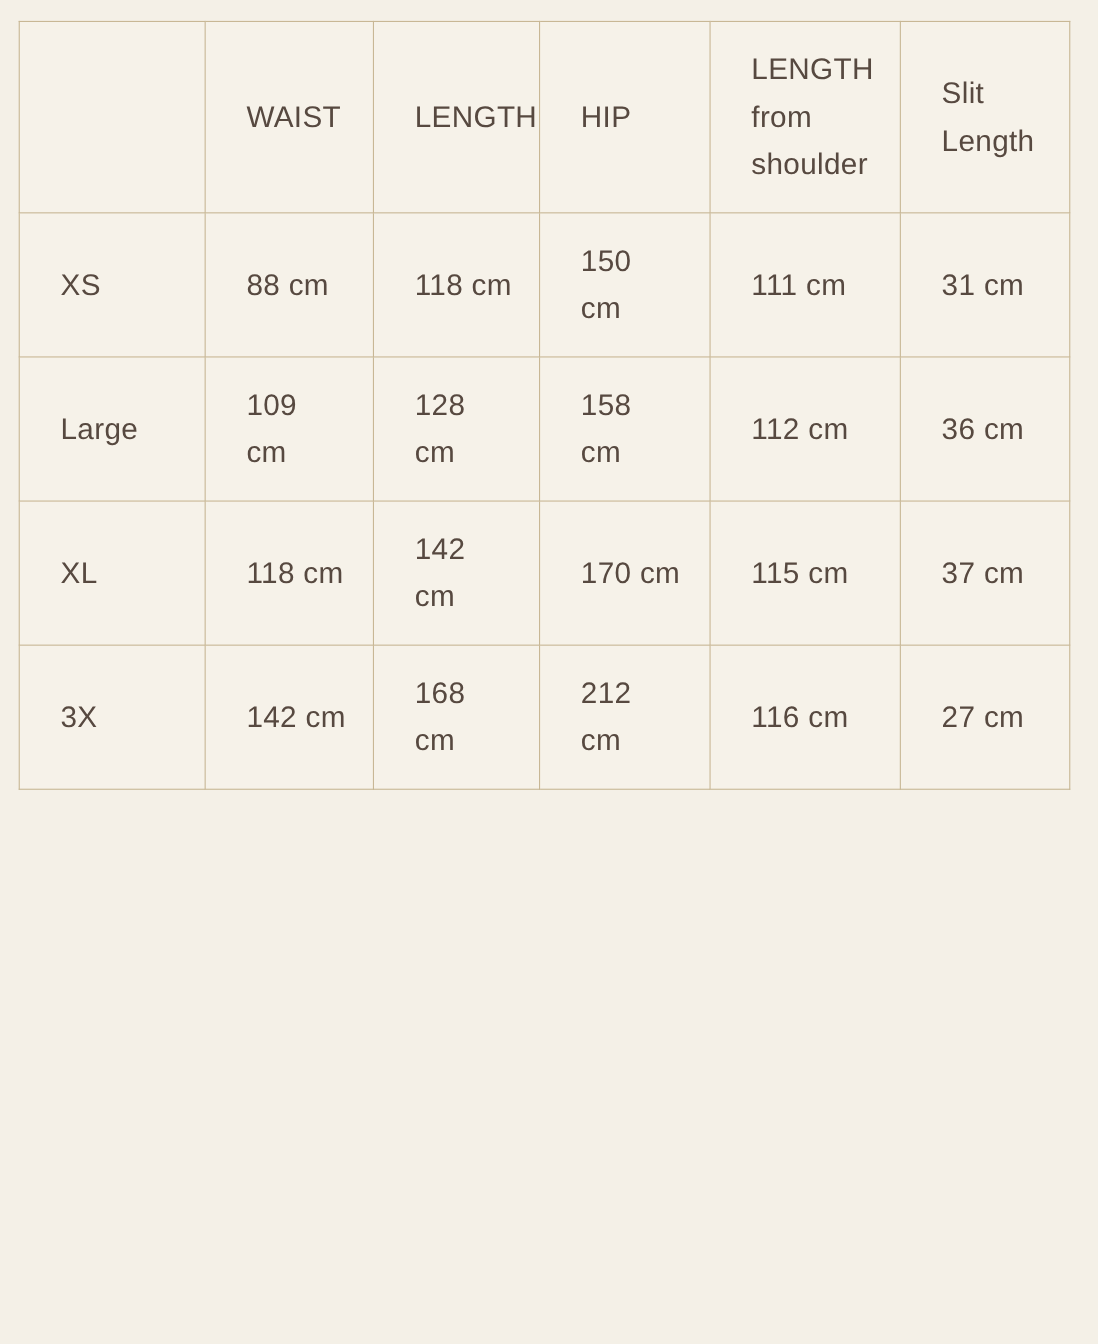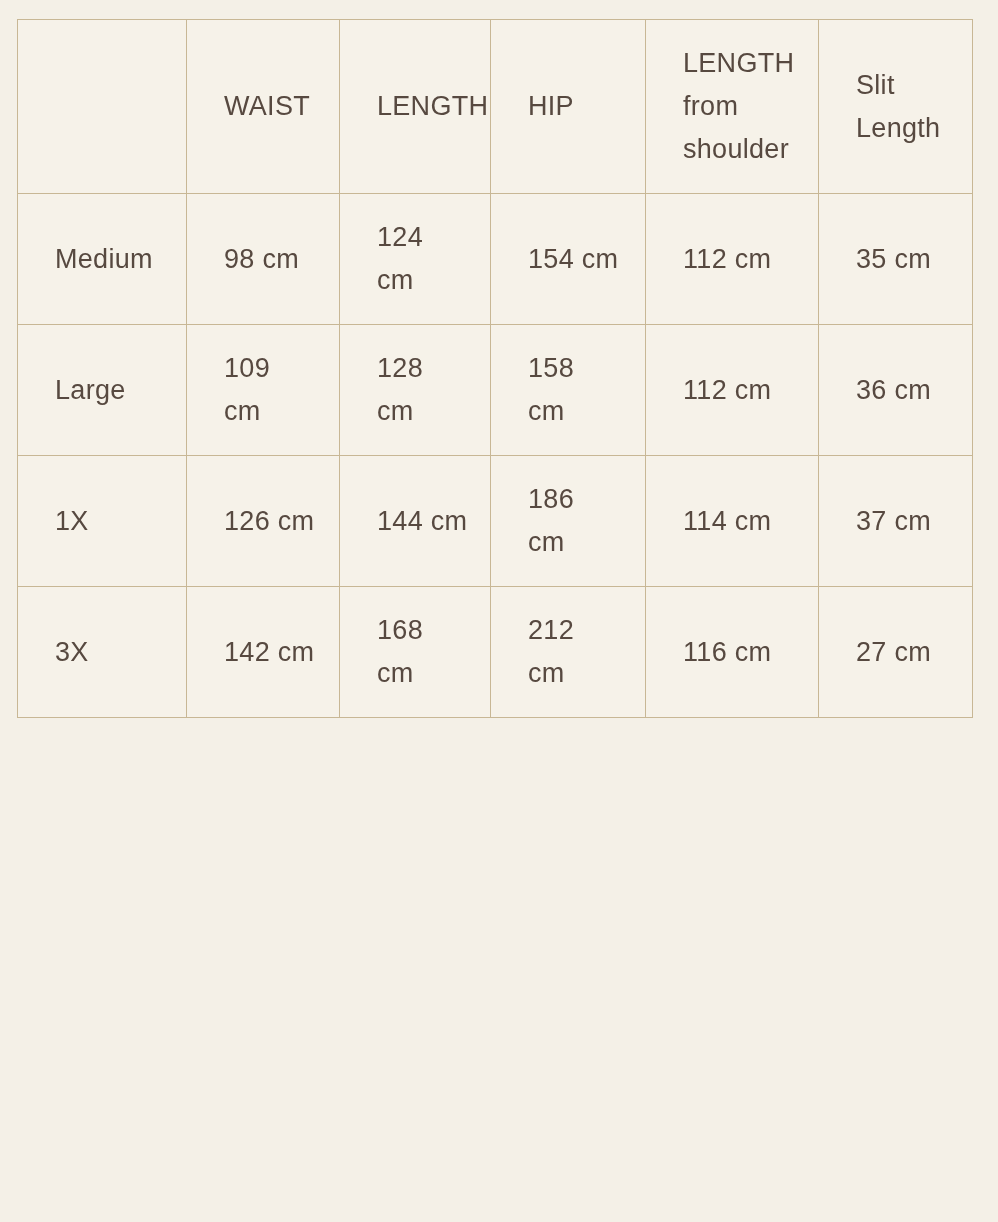--- a/index.html
+++ b/index.html
@@ -66,46 +66,46 @@
         <th>HIP</th>
         <th>LENGTH
 from
 shoulder</th>
         <th>Slit
 Length</th>
       </tr>
     </thead>
     <tbody>
       <tr>
-        <td>Medium</td>
-        <td>98 cm</td>
-        <td>124
+        <td>XS</td>
+        <td>88 cm</td>
+        <td>118 cm</td>
+        <td>150
 cm</td>
-        <td>154 cm</td>
-        <td>112 cm</td>
-        <td>35 cm</td>
+        <td>111 cm</td>
+        <td>31 cm</td>
       </tr>
       <tr>
         <td>Large</td>
         <td>109
 cm</td>
         <td>128
 cm</td>
         <td>158
 cm</td>
         <td>112 cm</td>
         <td>36 cm</td>
       </tr>
       <tr>
-        <td>1X</td>
-        <td>126 cm</td>
-        <td>144 cm</td>
-        <td>186
+        <td>XL</td>
+        <td>118 cm</td>
+        <td>142
 cm</td>
-        <td>114 cm</td>
+        <td>170 cm</td>
+        <td>115 cm</td>
         <td>37 cm</td>
       </tr>
       <tr>
         <td>3X</td>
         <td>142 cm</td>
         <td>168
 cm</td>
         <td>212
 cm</td>
         <td>116 cm</td>

